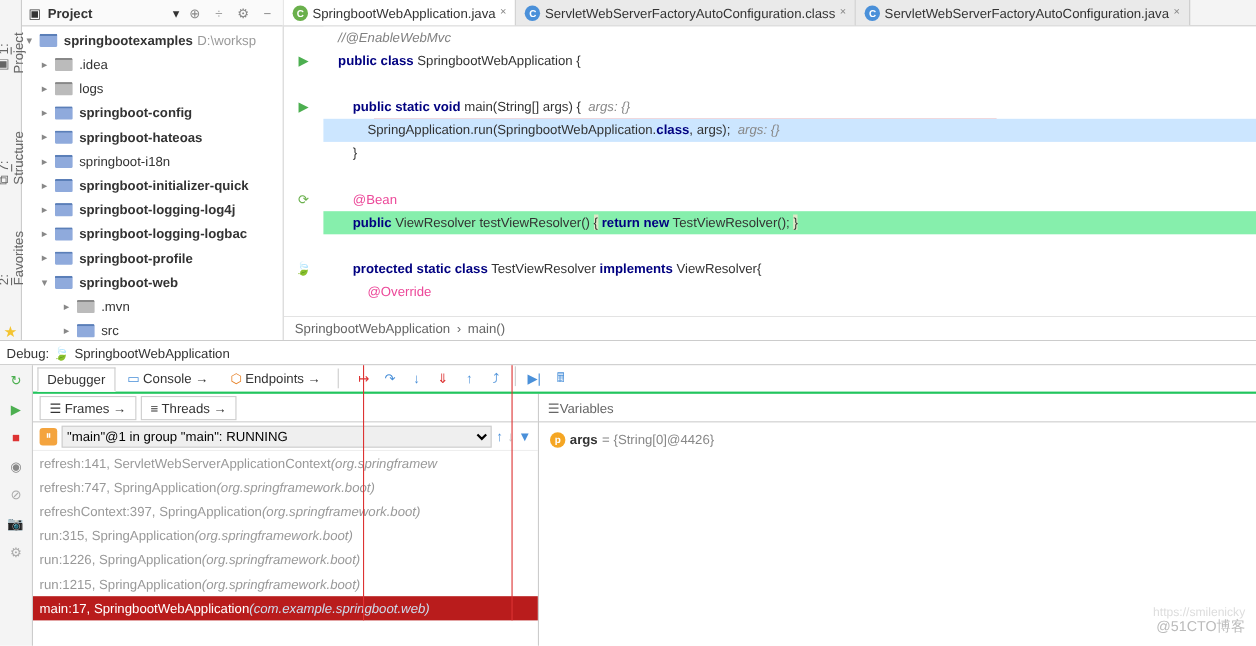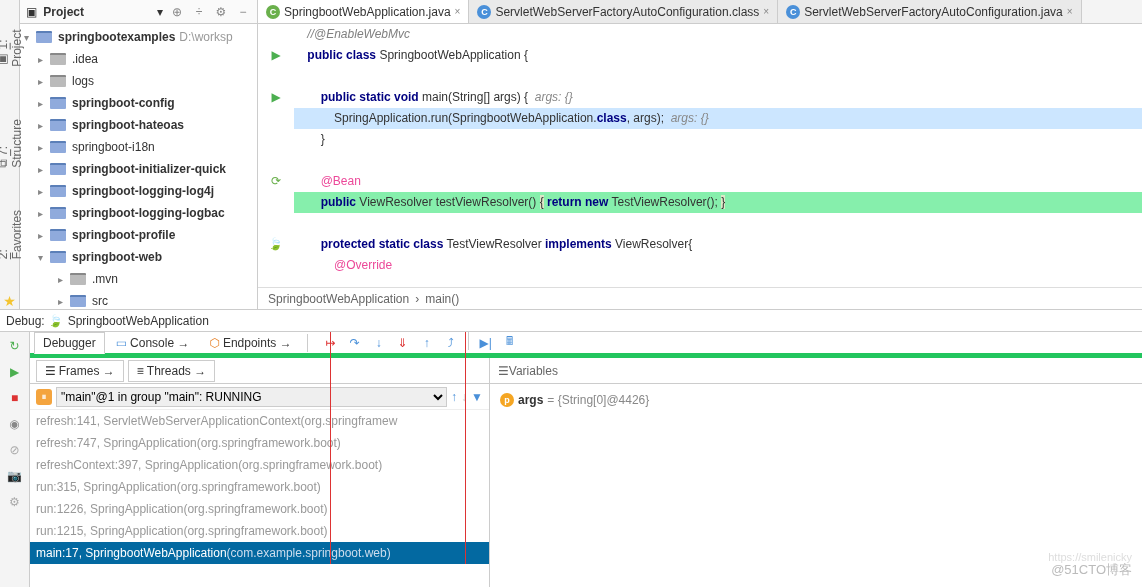--- a/index.html
+++ b/index.html
@@ -51,37 +51,37 @@
 .debug-panel { height:277px; display:flex; flex-direction:column; }
 .debug-header { height:22px; background:#fff; border-bottom:1px solid #ccc; display:flex; align-items:center; padding:0 6px; }
 .debug-header .dbg-icon { color:#4caf50; margin-right:4px; }
 .debug-body { flex:1; display:flex; }
 .debug-left-icons { width:30px; background:#f4f4f4; border-right:1px solid #ccc; display:flex; flex-direction:column; align-items:center; padding:4px 0; gap:6px; }
 .dbg-btn { width:20px; height:20px; display:flex; align-items:center; justify-content:center; cursor:pointer; color:#888; }
 .dbg-btn.green { color:#4caf50; }
 .dbg-btn.red { color:#d33; }
 .dbg-btn.grey { color:#aaa; }
 .debug-right { flex:1; display:flex; flex-direction:column; }
-.debug-tabs { height:26px; border-bottom:5px solid #22c55e; display:flex; align-items:center; padding:0 4px; gap:2px; position:relative; }
+.debug-tabs { height:26px; border-bottom:2px solid #22c55e; display:flex; align-items:center; padding:0 4px; gap:2px; position:relative; }
 .debug-tab { padding:3px 8px; cursor:pointer; border:1px solid transparent; display:flex; align-items:center; gap:3px; }
 .debug-tab.active { background:#fff; border:1px solid #ccc; border-bottom:1px solid #fff; margin-bottom:-1px; }
 .step-btns { display:flex; gap:2px; margin-left:6px; }
 .step-btn { width:22px; height:22px; display:flex; align-items:center; justify-content:center; cursor:pointer; color:#4a90d9; }
 .debug-content { flex:1; display:flex; }
 .frames-panel { width:460px; border-right:1px solid #ccc; display:flex; flex-direction:column; }
 .frames-header { height:26px; border-bottom:1px solid #ccc; display:flex; align-items:center; padding:0 6px; gap:4px; }
 .frames-header .ftab { padding:3px 8px; border:1px solid #ccc; cursor:pointer; display:flex; align-items:center; gap:3px; }
 .frames-header .ftab.active { background:#fff; }
 .thread-row { height:26px; display:flex; align-items:center; padding:0 6px; gap:4px; border-bottom:1px solid #eee; }
 .thread-row select { flex:1; height:20px; border:1px solid #ccc; }
 .thread-badge { width:16px;height:16px;background:#f4a43e;border-radius:3px;display:inline-flex;align-items:center;justify-content:center;color:#fff;font-size:10px; }
 .frame-list { flex:1; overflow:auto; }
 .frame-item { height:22px; display:flex; align-items:center; padding:0 6px; color:#999; cursor:pointer; }
-.frame-item.active { background:#0369a1; color:#fff; }
-.frame-item .pkg { }
+.frame-item.active { background:#b91c1c; color:#fff; }
+.frame-item .pkg { font-style:italic; }
 .frame-item.active .pkg { color:#cde; }
 .vars-panel { flex:1; display:flex; flex-direction:column; }
 .vars-header { height:26px; border-bottom:1px solid #ccc; display:flex; align-items:center; padding:0 8px; color:#666; }
 .vars-body { flex:1; padding:6px 10px; }
 .var-row { display:flex; align-items:center; gap:4px; height:20px; }
 .p-badge { width:14px; height:14px; border-radius:50%; background:#f5a623; color:#fff; font-size:9px; display:inline-flex; align-items:center; justify-content:center; font-weight:bold; }
 .var-val { color:#888; }
 .watermark { position:absolute; right:10px; bottom:8px; color:#bbb; font-size:13px; pointer-events:none; }
 .watermark2 { position:absolute; right:10px; bottom:24px; color:#ddd; font-size:11px; pointer-events:none; }
 .sep { width:1px; height:18px; background:#ccc; margin:0 4px; }

